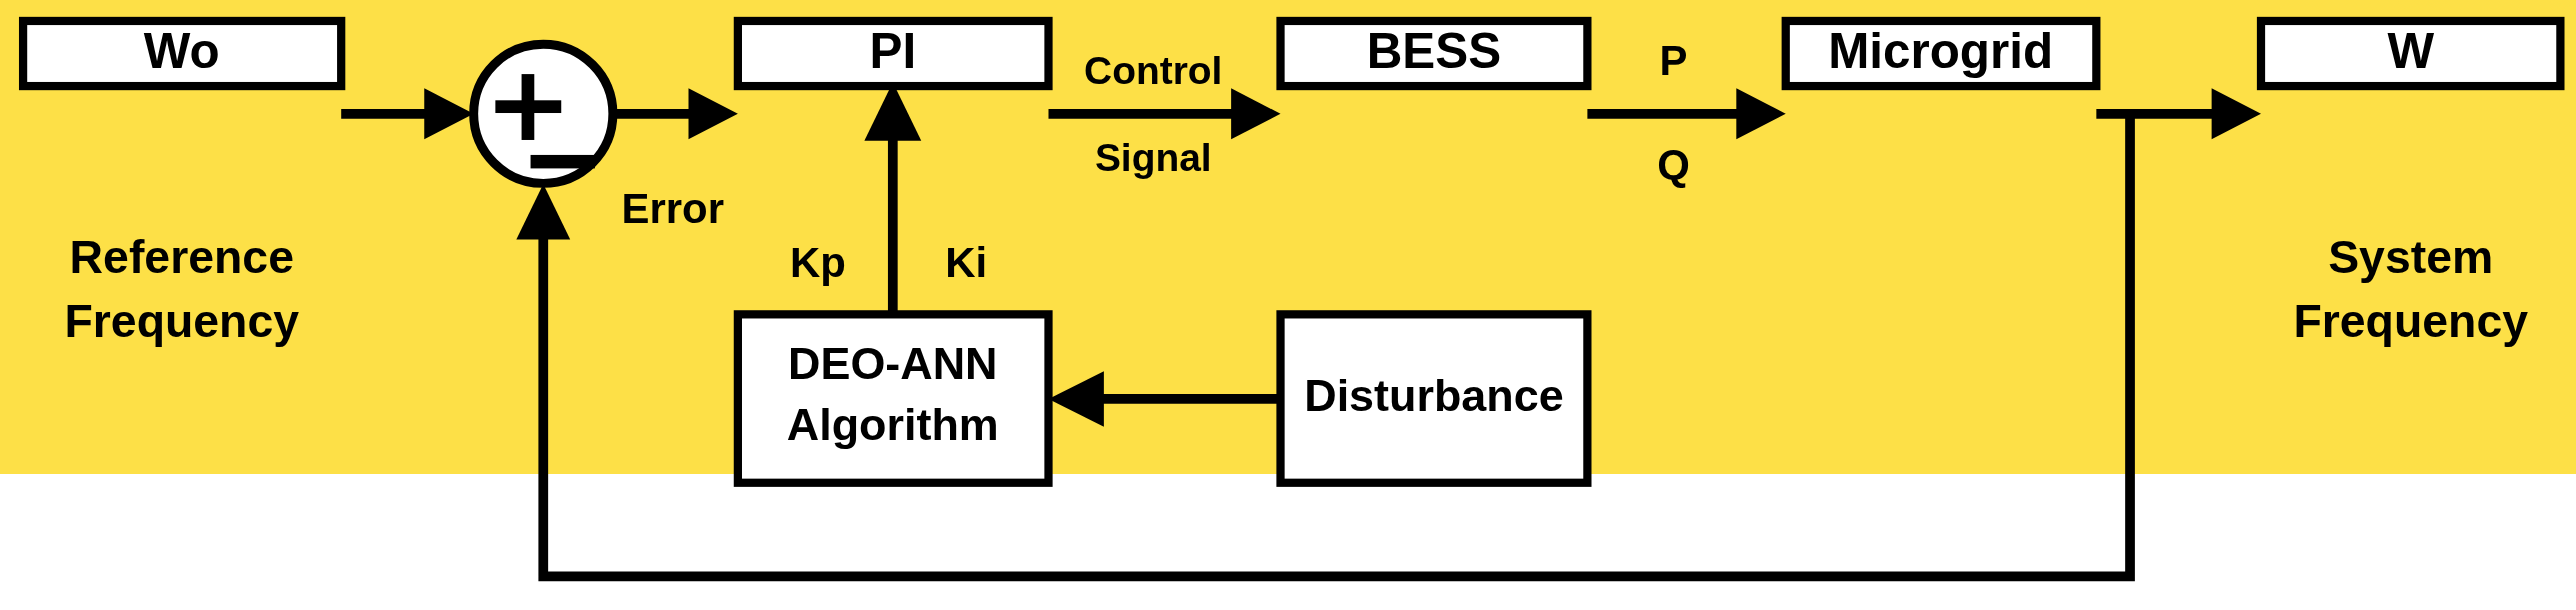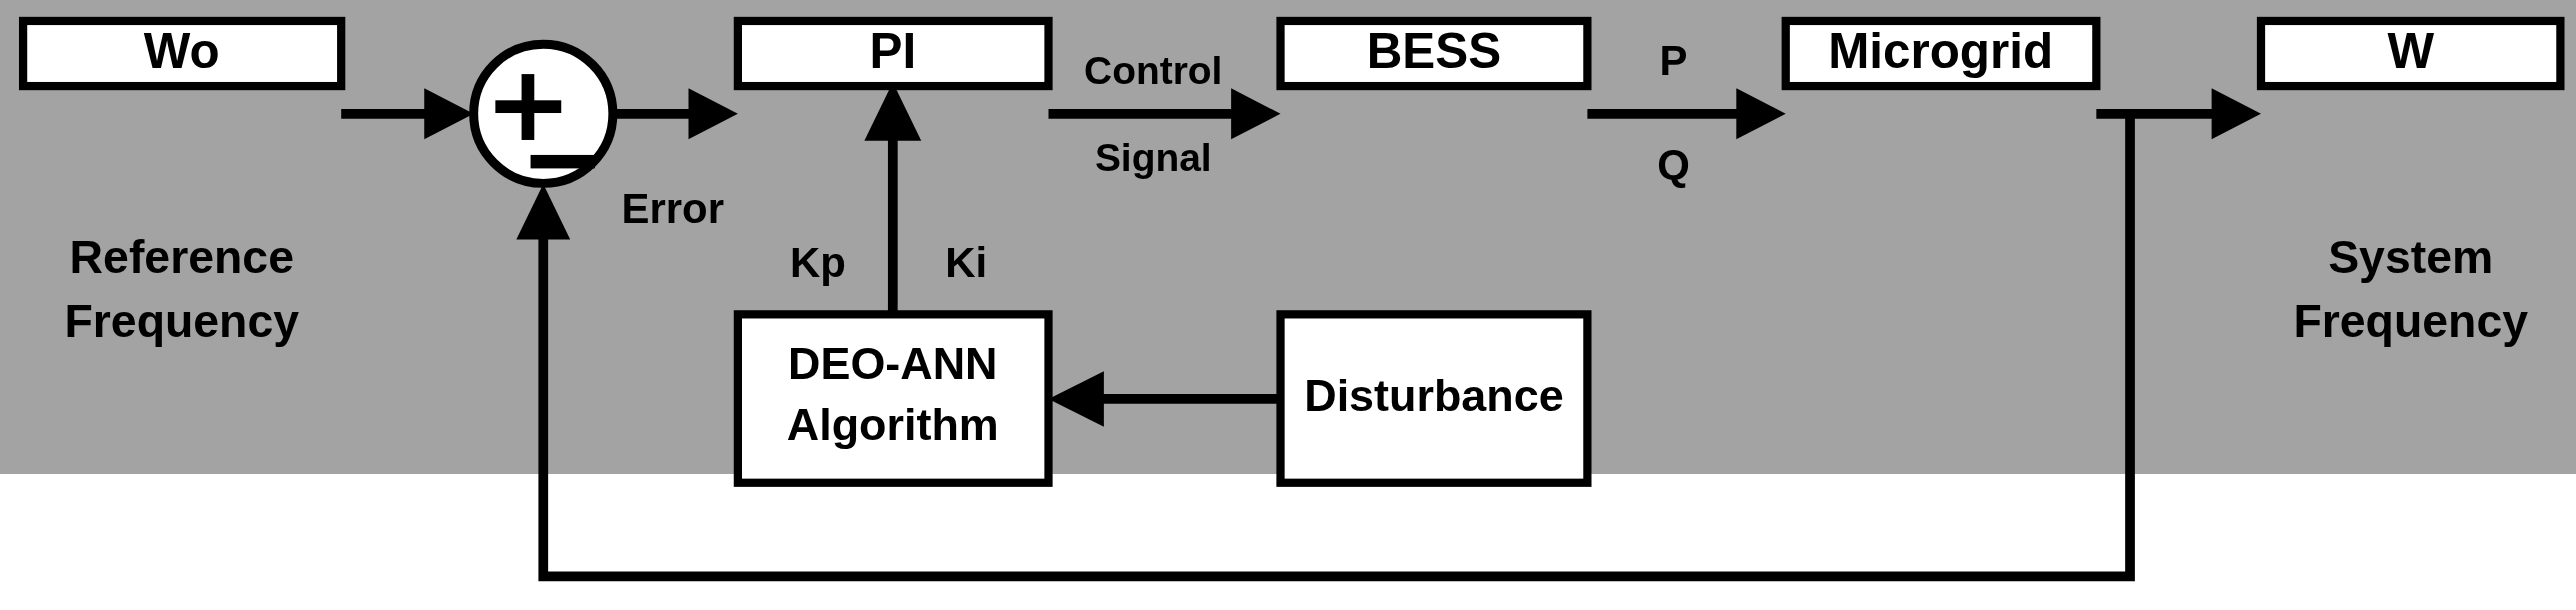--- a/index.html
+++ b/index.html
@@ -11,21 +11,21 @@
   body {
     width: 2576px;
     height: 610px;
     overflow: hidden;
     font-family: "Liberation Sans", sans-serif;
   }
   #diagram-root {
     position: relative;
     width: 2576px;
     height: 474px;
-    background: #a3a3a3;
+    background: #fde047;
   }
   svg#block-diagram {
     display: block;
     width: 2576px;
     height: 610px;
   }
   .blk-rect {
     fill: #ffffff;
     stroke: #000000;
     stroke-width: 11;

